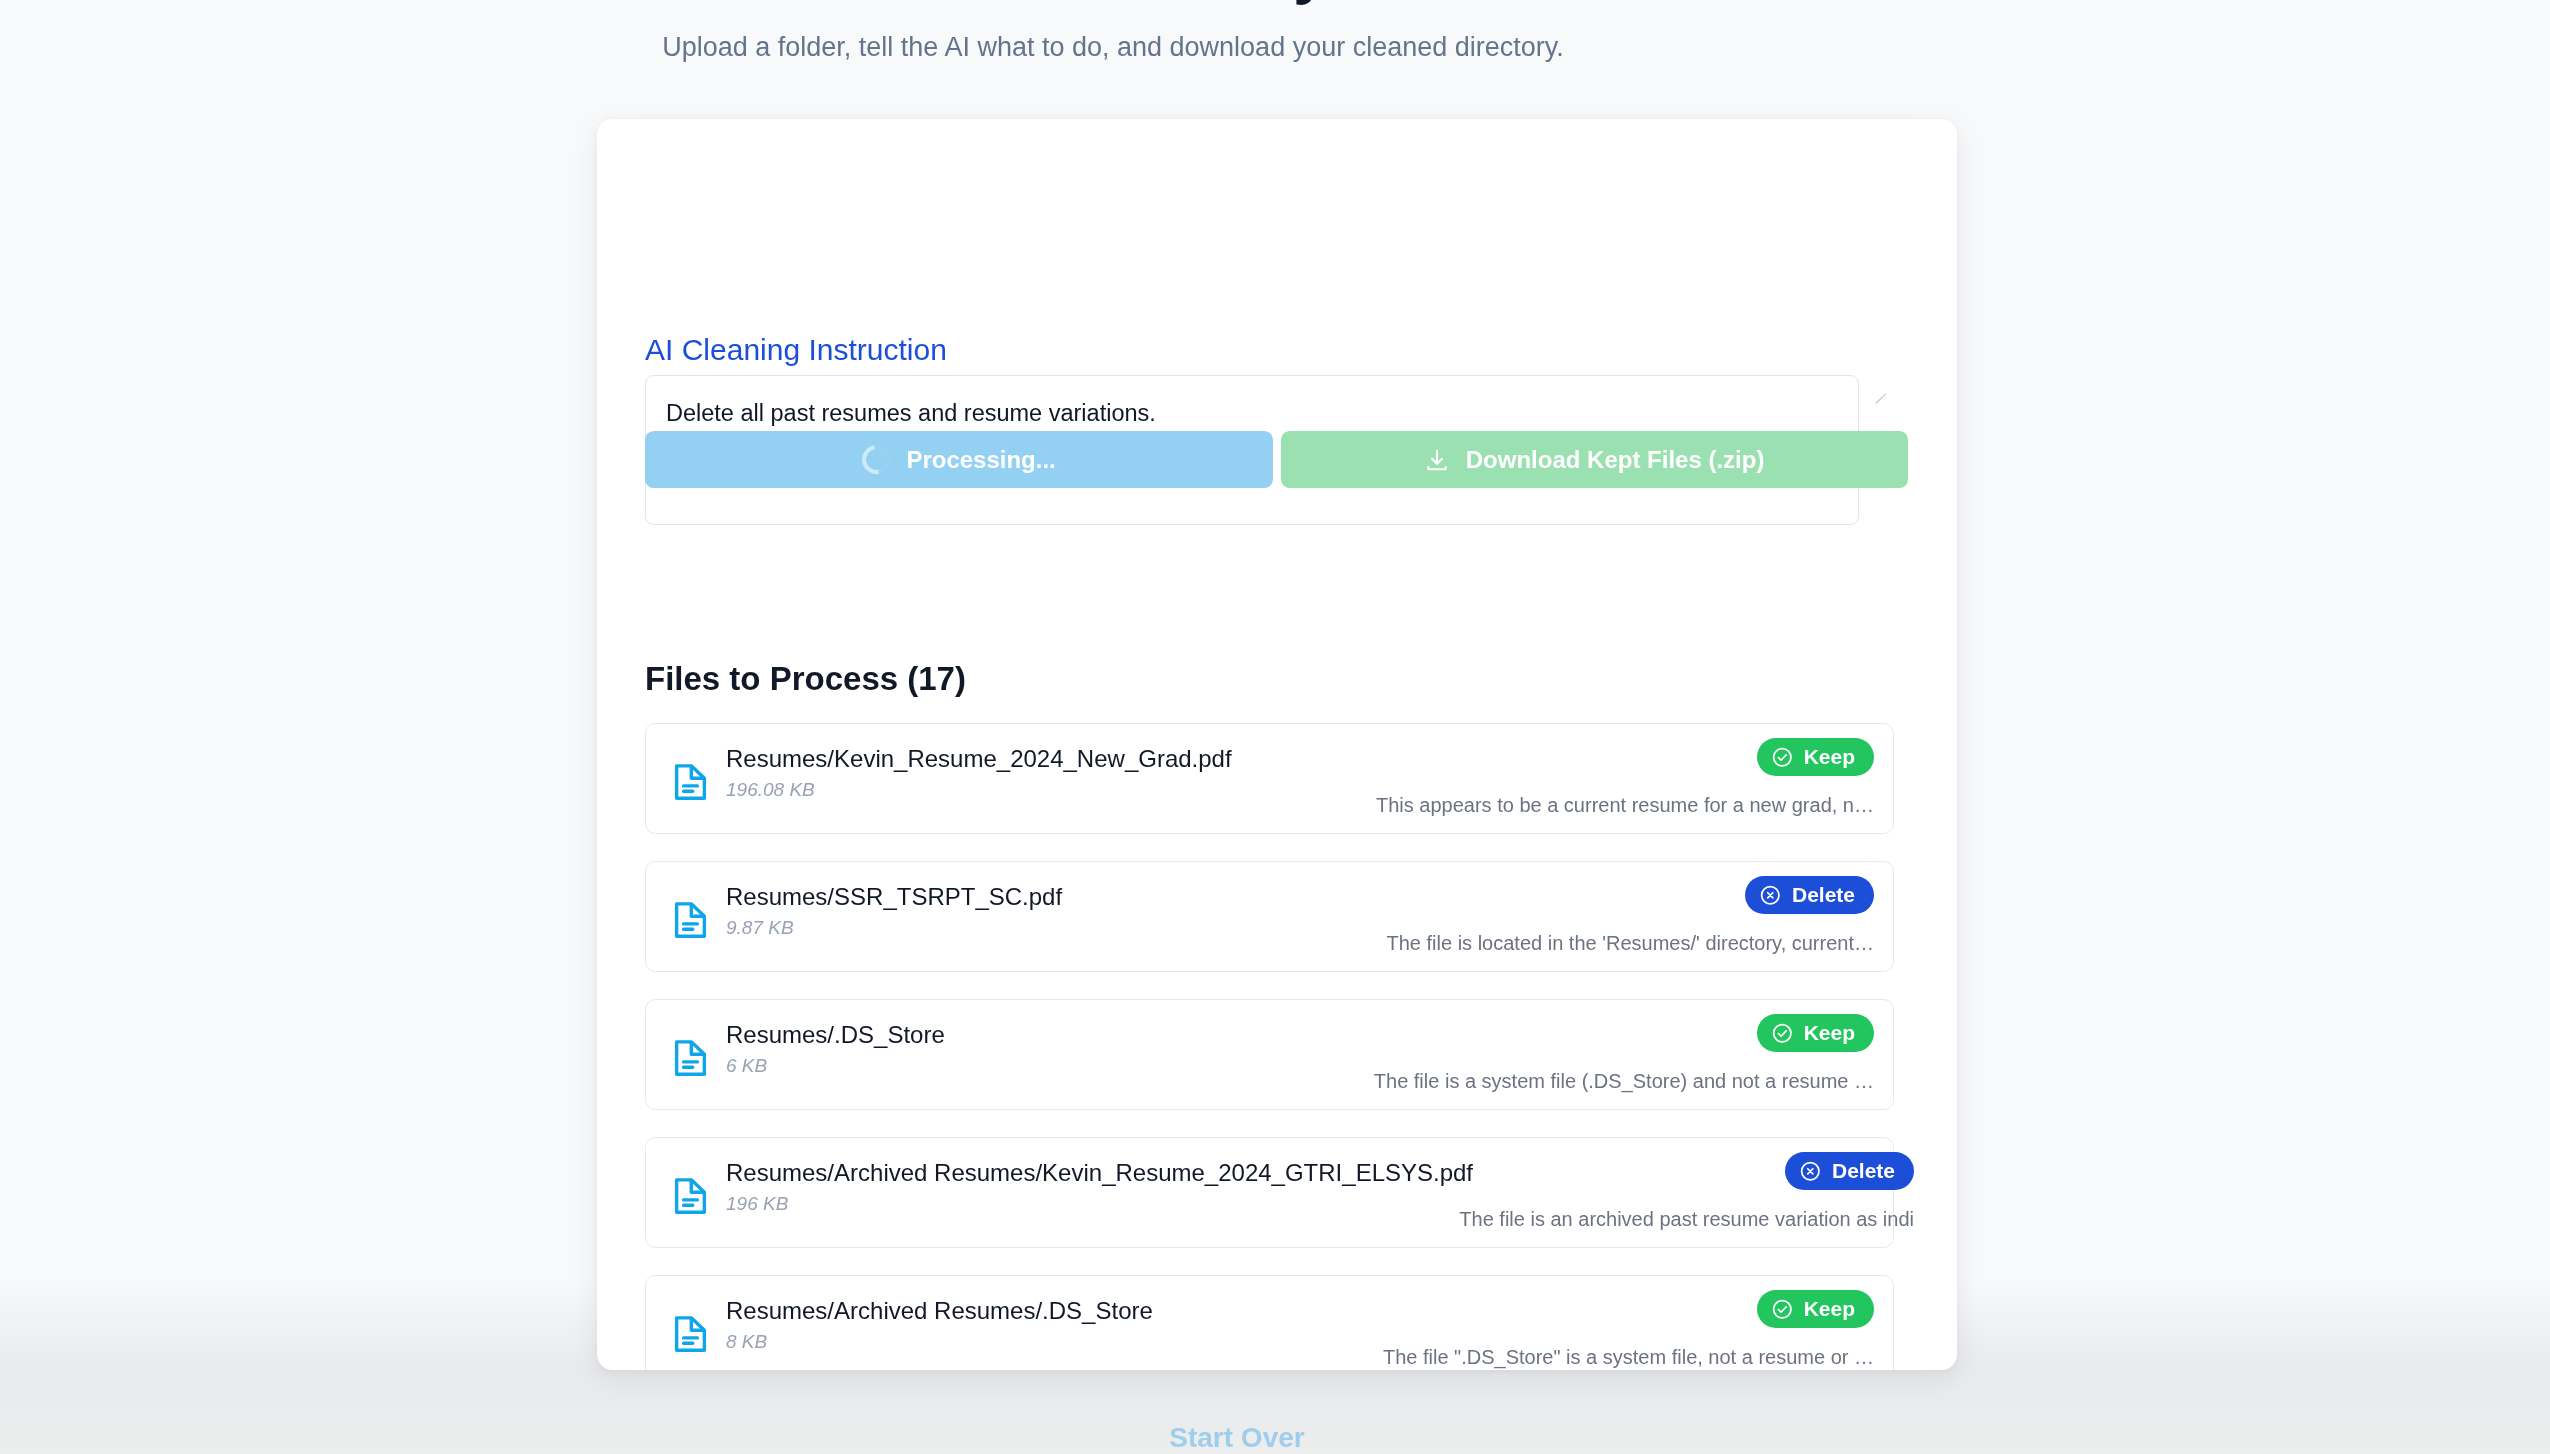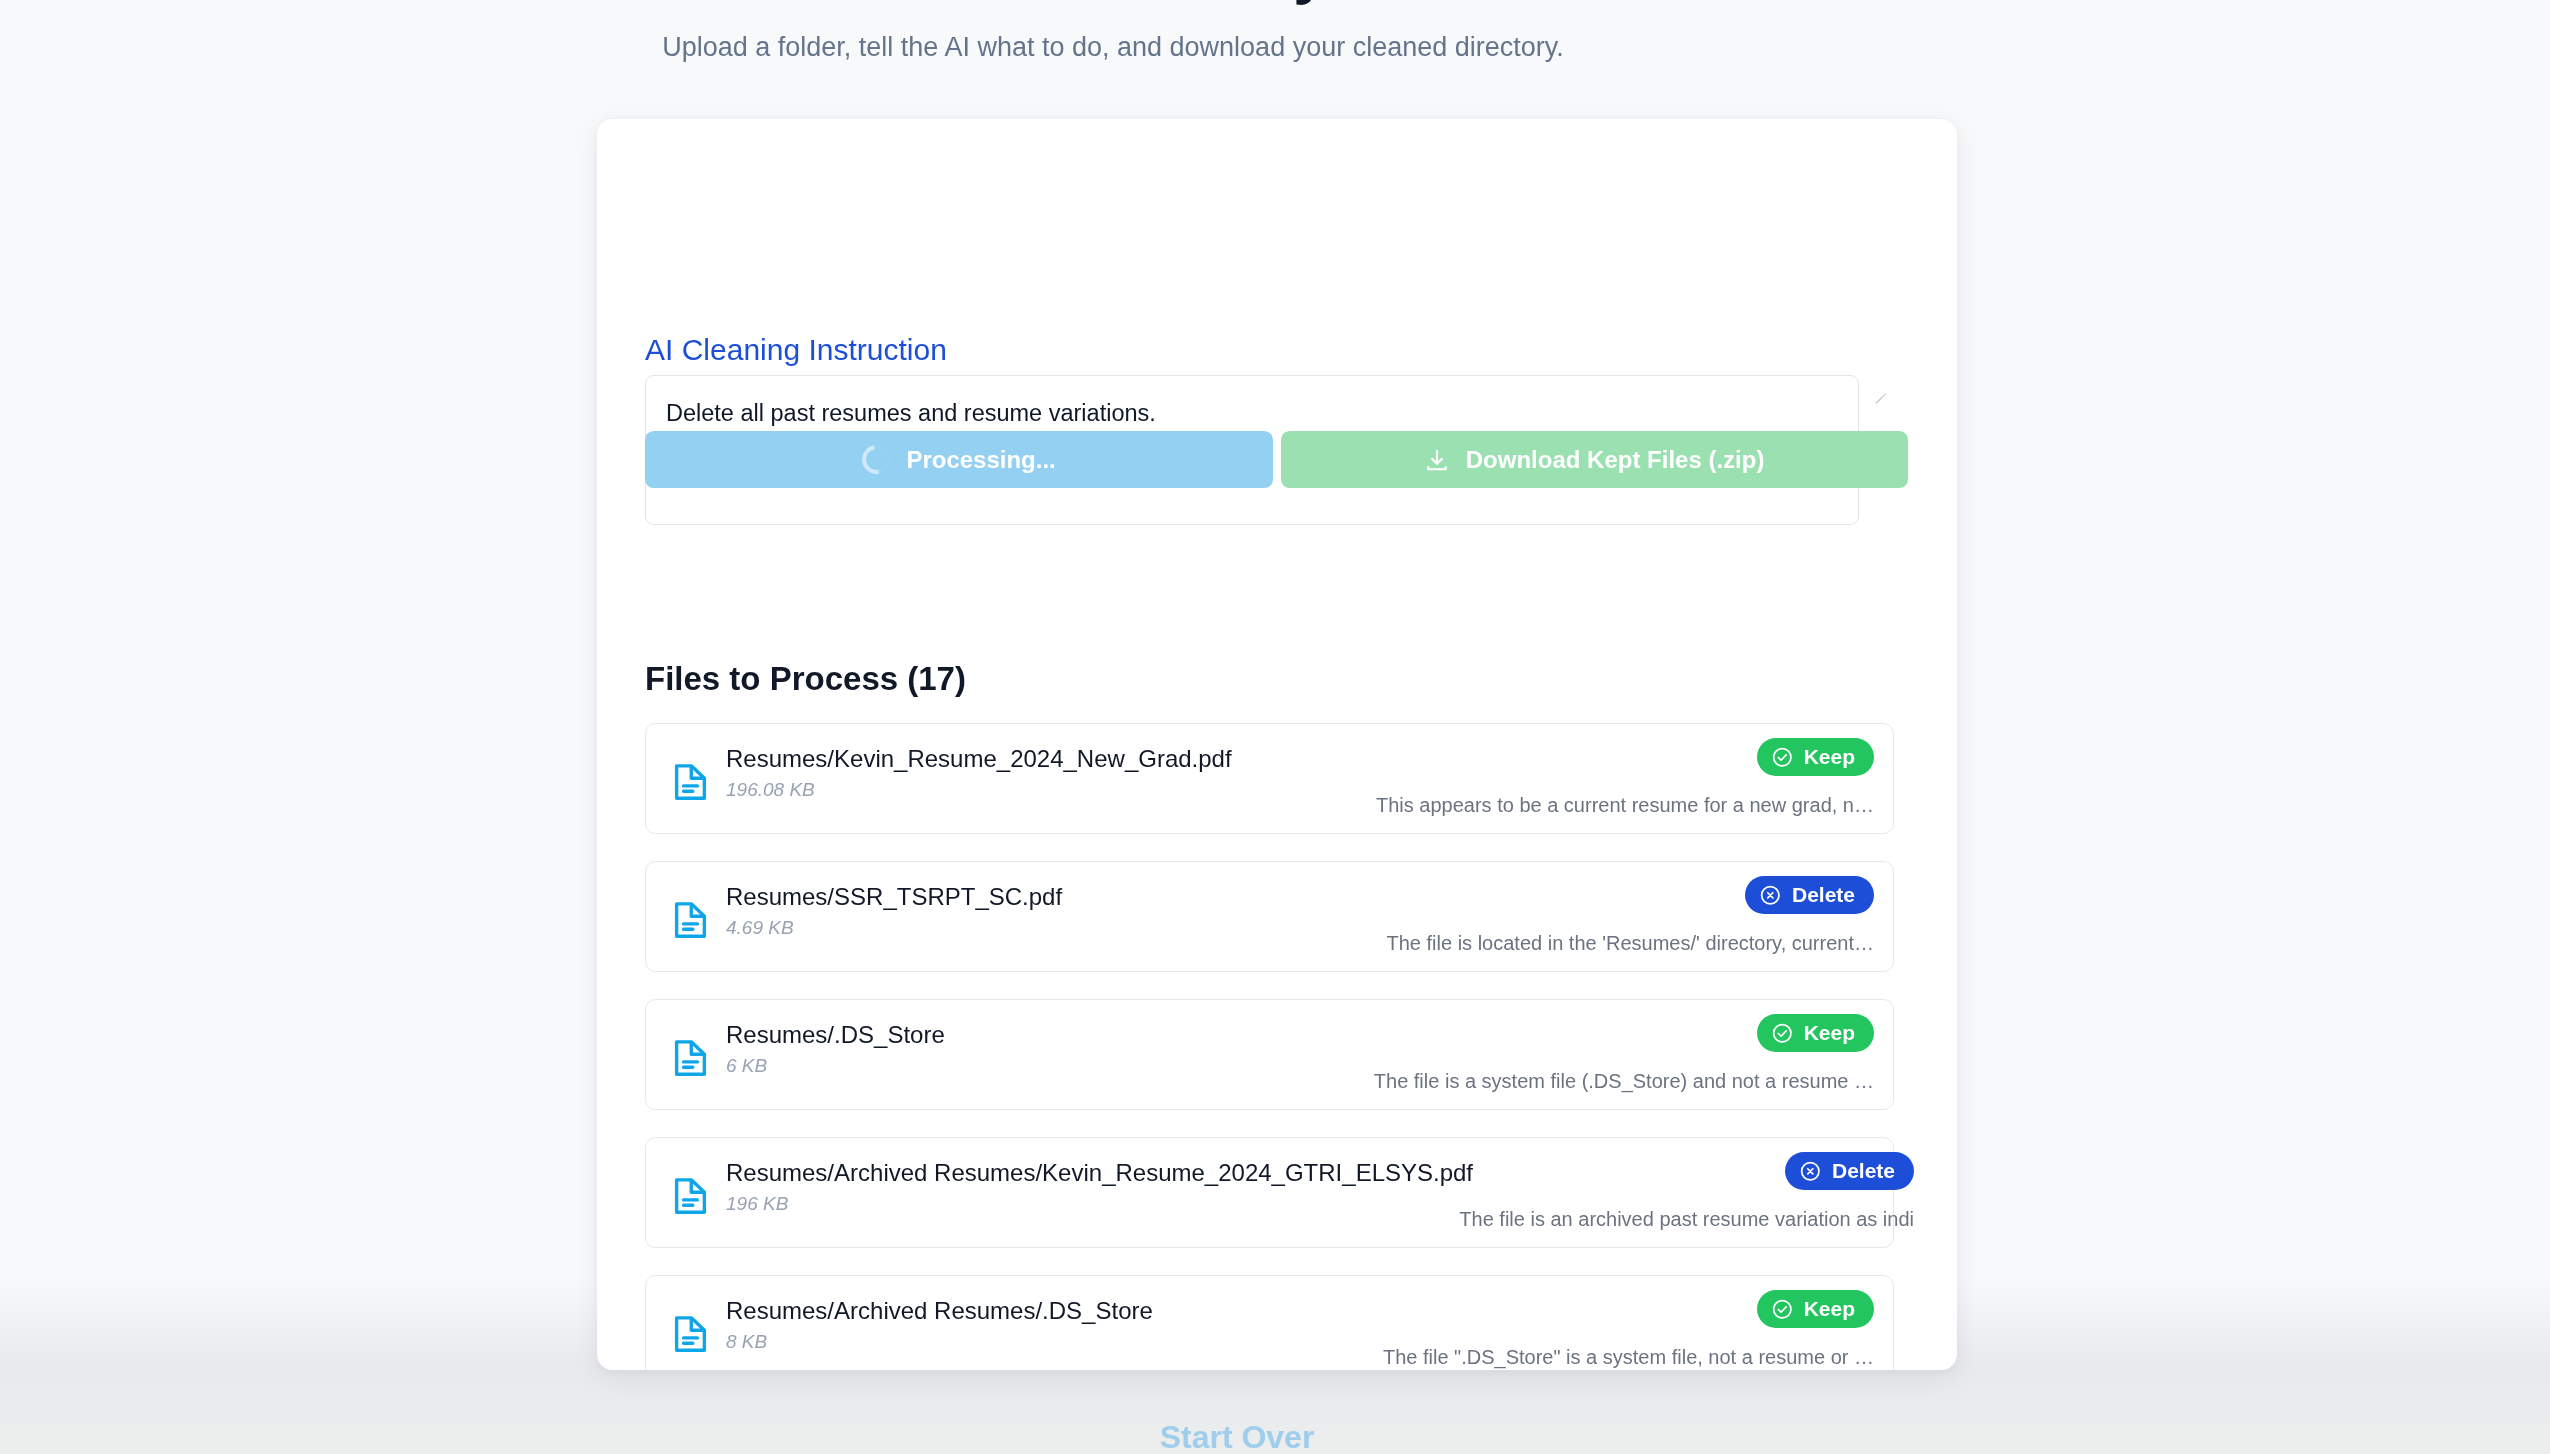--- a/index.html
+++ b/index.html
@@ -233,21 +233,21 @@
   
   .file-row.overflow .row-right { right: -21px; }
 
   
   .start-over {
     position: absolute;
     left: 0;
     top: 1422px;
     width: 2474px;
     text-align: center;
-    font-size: 32px;
+    font-size: 28px;
     line-height: 31px;
     font-weight: bold;
     color: #9fcdec;
     cursor: default;
   }
 </style>
 </head>
 <body>
 
 <div class="page">
@@ -294,21 +294,21 @@
       <div class="file-row">
         <span class="file-icon">
           <svg viewBox="0 0 24 26" fill="none" xmlns="http://www.w3.org/2000/svg">
             <path d="M3 2.5h9.5L21 10.5V23.5H3z" stroke="#0ea5e9" stroke-width="2.2" stroke-linejoin="round"></path>
             <path d="M12.5 2.5V10.5H21" stroke="#0ea5e9" stroke-width="2.2" stroke-linejoin="round"></path>
             <path d="M7.5 15.5h9M7.5 19h6" stroke="#0ea5e9" stroke-width="2.2" stroke-linecap="round"></path>
           </svg>
         </span>
         <div class="file-meta">
           <div class="file-name">Resumes/SSR_TSRPT_SC.pdf</div>
-          <div class="file-size">4.69 KB</div>
+          <div class="file-size">9.87 KB</div>
         </div>
         <div class="row-right">
           <span class="badge badge-delete">
             <svg viewBox="0 0 24 24" fill="none" xmlns="http://www.w3.org/2000/svg">
               <circle cx="12" cy="12" r="9.2" stroke="#ffffff" stroke-width="1.8"></circle>
               <path d="M9.3 9.3l5.4 5.4M14.7 9.3l-5.4 5.4" stroke="#ffffff" stroke-width="1.8" stroke-linecap="round"></path>
             </svg>
             <span>Delete</span>
           </span>
           <div class="reason">The file is located in the 'Resumes/' directory, current…</div>

